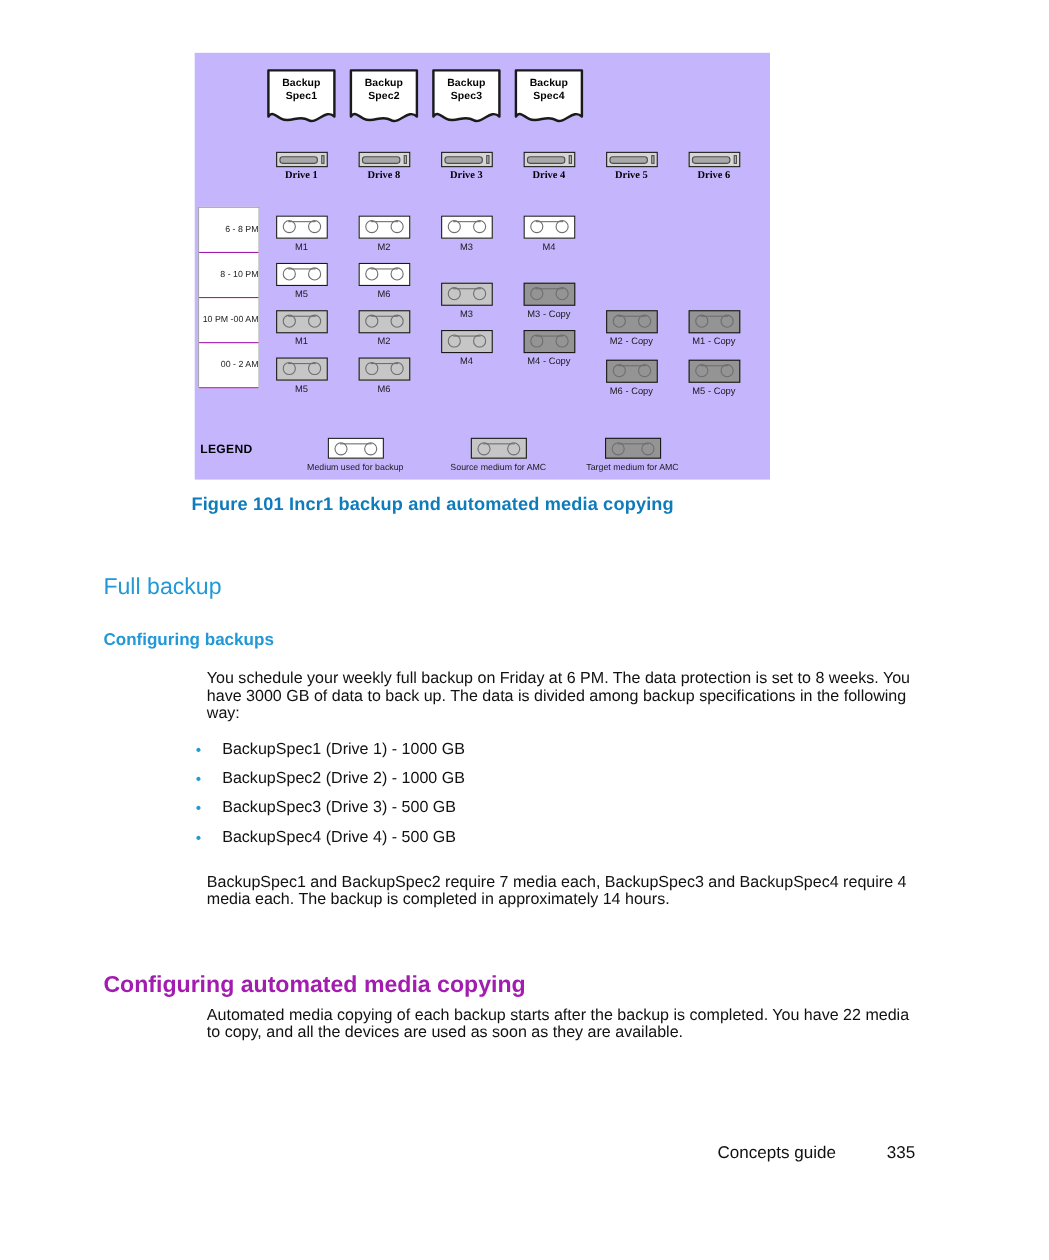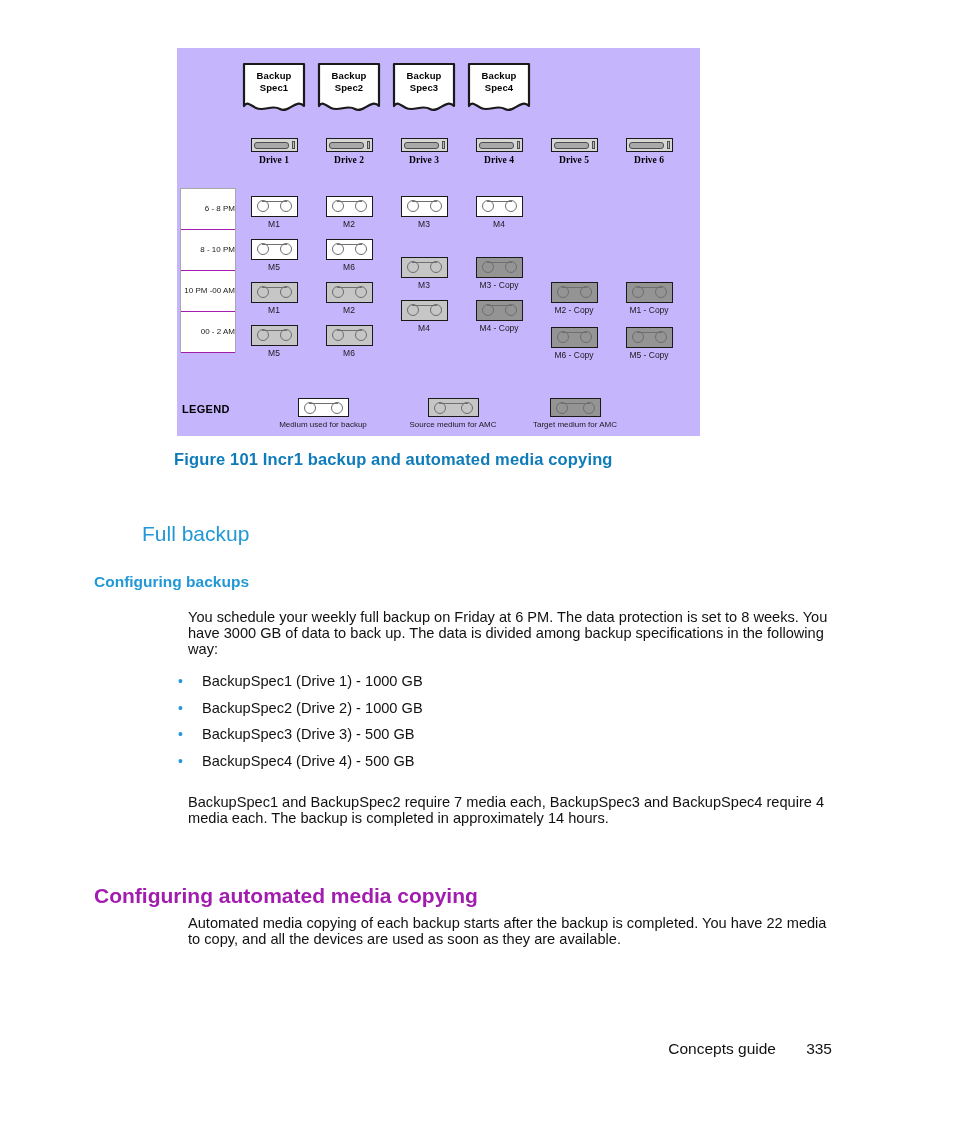--- a/index.html
+++ b/index.html
@@ -181,21 +181,20 @@
     color: #0e7bba;
     letter-spacing: .15px;
   }
   #h1-full-backup {
     position: absolute;
     left: 94px;
     top: 508px;
     font-size: 21px;
     color: #2299d6;
     font-weight: normal;
-    margin-left: 48px;
   }
   #h2-configuring-backups {
     position: absolute;
     left: 94px;
     top: 560px;
     font-size: 15.5px;
     color: #2299d6;
   }
   #h2-configuring-amc {
     position: absolute;
@@ -243,21 +242,21 @@
   
   #footer {
     position: absolute;
     left: 0;
     top: 1040px;
     width: 832px;
     text-align: right;
     font-size: 15.5px;
     color: #111111;
   }
-  #footer .footer-text { margin-right: 22px; }
+  #footer .footer-text { margin-right: 38px; }
   #footer .footer-page { display: inline-block; width: 34px; text-align: right; }
 </style>
 </head>
 <body>
 
 <div id="figure-block">
 
   <div id="specs-layer" class="fig-layer">
       <div class="spec" style="left: 65px;">
         <svg width="64" height="52" viewBox="0 0 64 52">
@@ -291,21 +290,21 @@
           <span class="slot"></span>
           <span class="eject"></span>
         </div>
         <div class="drive-label">Drive 1</div>
       </div>
       <div class="drive" style="left: 143px;">
         <div class="drive-icon">
           <span class="slot"></span>
           <span class="eject"></span>
         </div>
-        <div class="drive-label">Drive 2</div>
+        <div class="drive-label">Drive 8</div>
       </div>
       <div class="drive" style="left: 218px;">
         <div class="drive-icon">
           <span class="slot"></span>
           <span class="eject"></span>
         </div>
         <div class="drive-label">Drive 3</div>
       </div>
       <div class="drive" style="left: 293px;">
         <div class="drive-icon">

